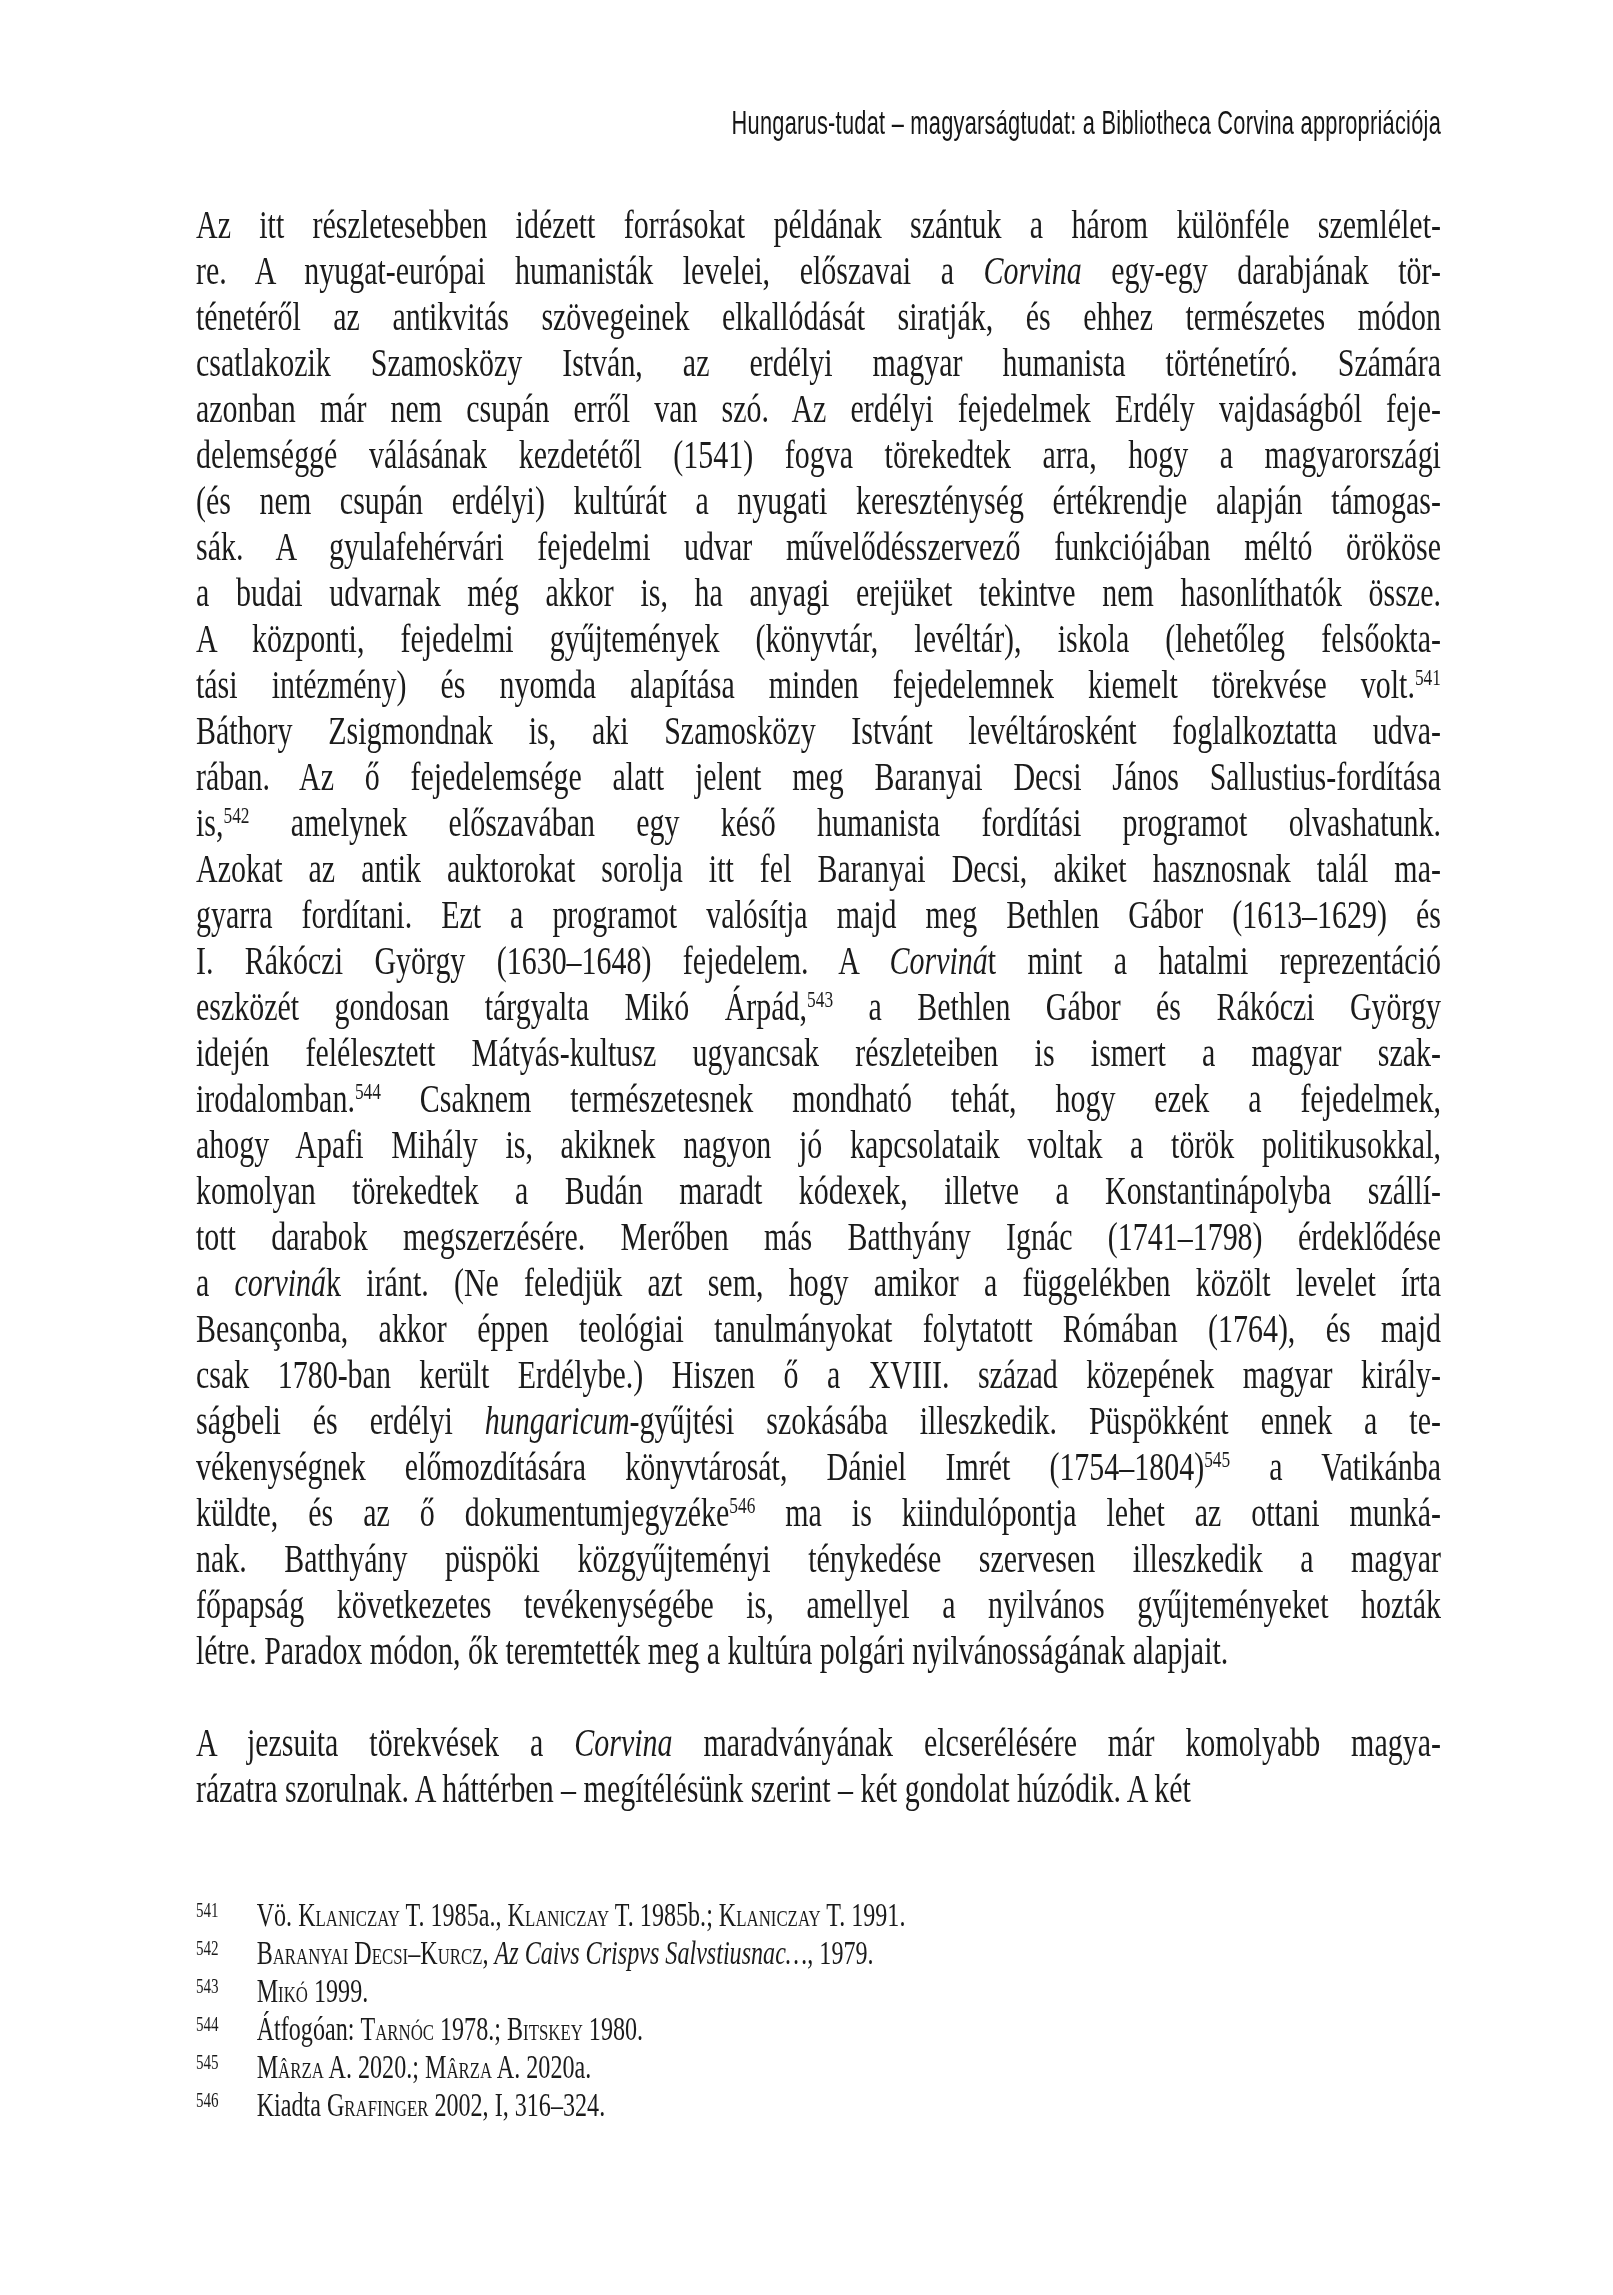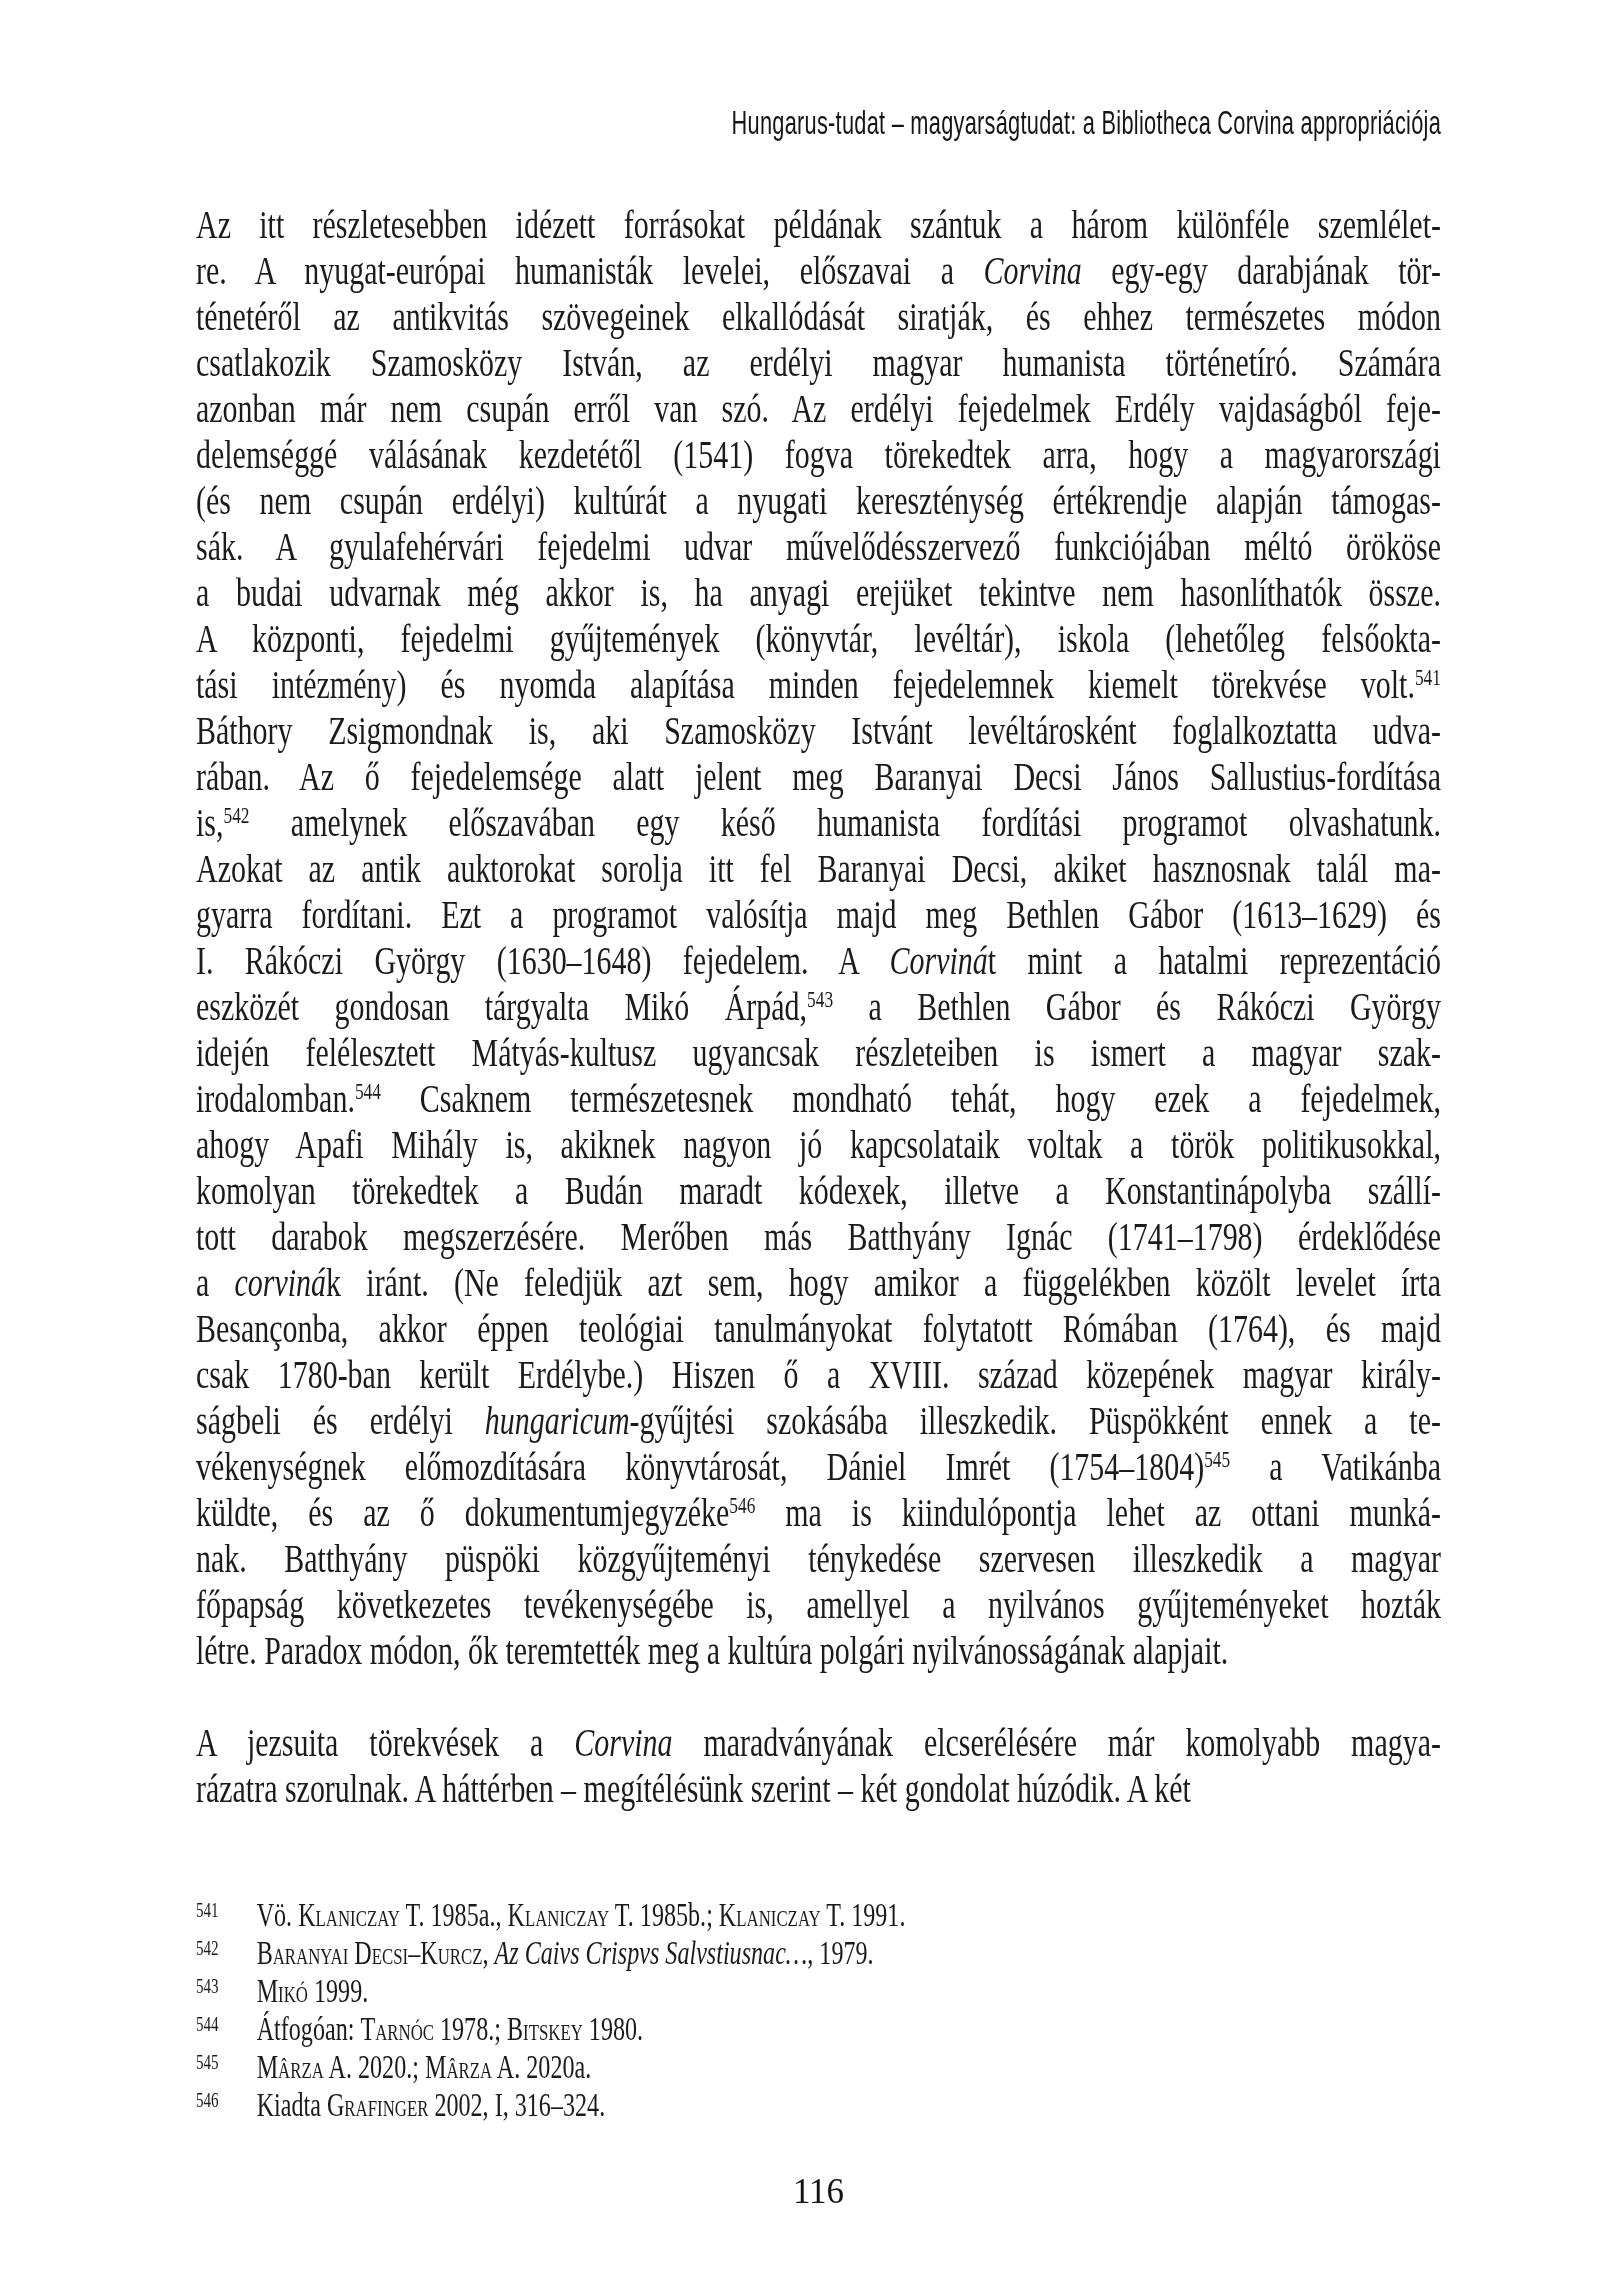--- a/index.html
+++ b/index.html
@@ -126,16 +126,15 @@
 
   <section id="footnotes" class="textblock">
       <div class="fn-line"><span class="fn-num">541</span><span class="fn-text"><span>Vö. </span><span class="sc">Klaniczay</span><span> T. 1985a., </span><span class="sc">Klaniczay</span><span> T. 1985b.; </span><span class="sc">Klaniczay</span><span> T. 1991.</span></span></div>
       <div class="fn-line"><span class="fn-num">542</span><span class="fn-text"><span class="sc">Baranyai Decsi–Kurcz</span><span>, </span><span class="it">Az Caivs Crispvs Salvstiusnac…</span><span>, 1979.</span></span></div>
       <div class="fn-line"><span class="fn-num">543</span><span class="fn-text"><span class="sc">Mikó</span><span> 1999.</span></span></div>
       <div class="fn-line"><span class="fn-num">544</span><span class="fn-text"><span>Átfogóan: </span><span class="sc">Tarnóc</span><span> 1978.; </span><span class="sc">Bitskey</span><span> 1980.</span></span></div>
       <div class="fn-line"><span class="fn-num">545</span><span class="fn-text"><span class="sc">Mârza</span><span> A. 2020.; </span><span class="sc">Mârza</span><span> A. 2020a.</span></span></div>
       <div class="fn-line"><span class="fn-num">546</span><span class="fn-text"><span>Kiadta </span><span class="sc">Grafinger</span><span> 2002, I, 316–324.</span></span></div>
     </section>
 
-  <div class="page-number">116</div>
 
 </div>
 
 
 </body></html>

